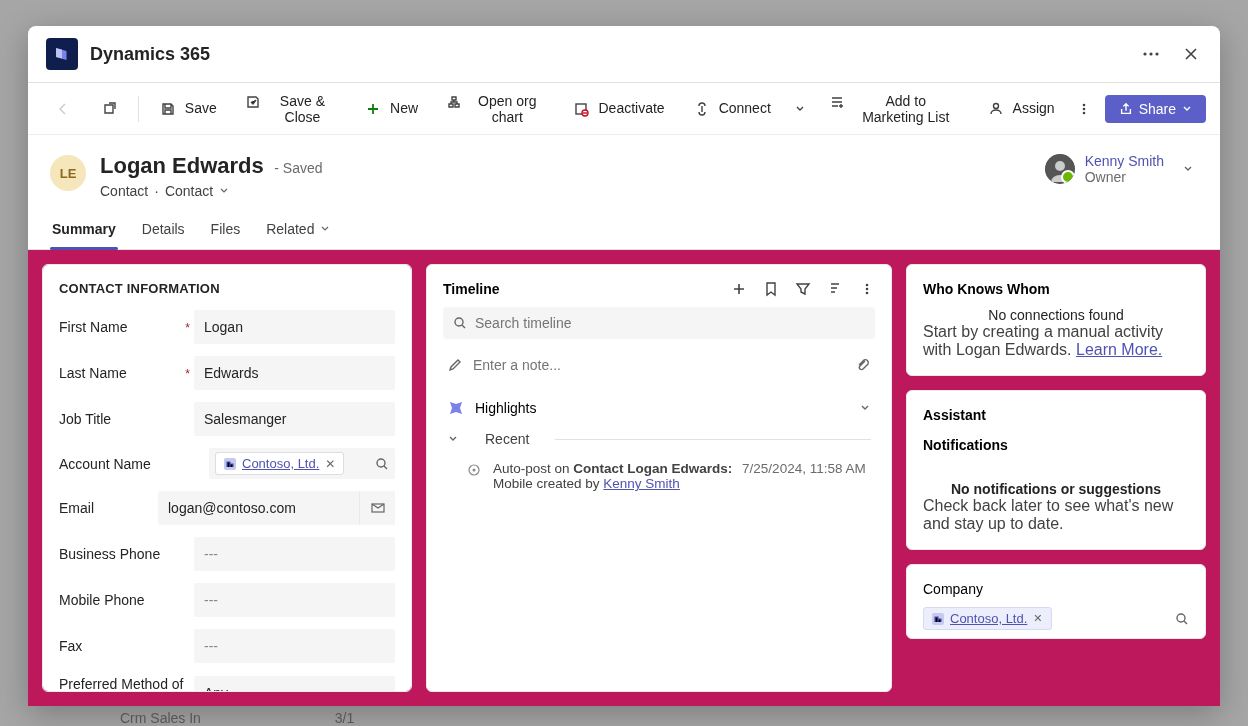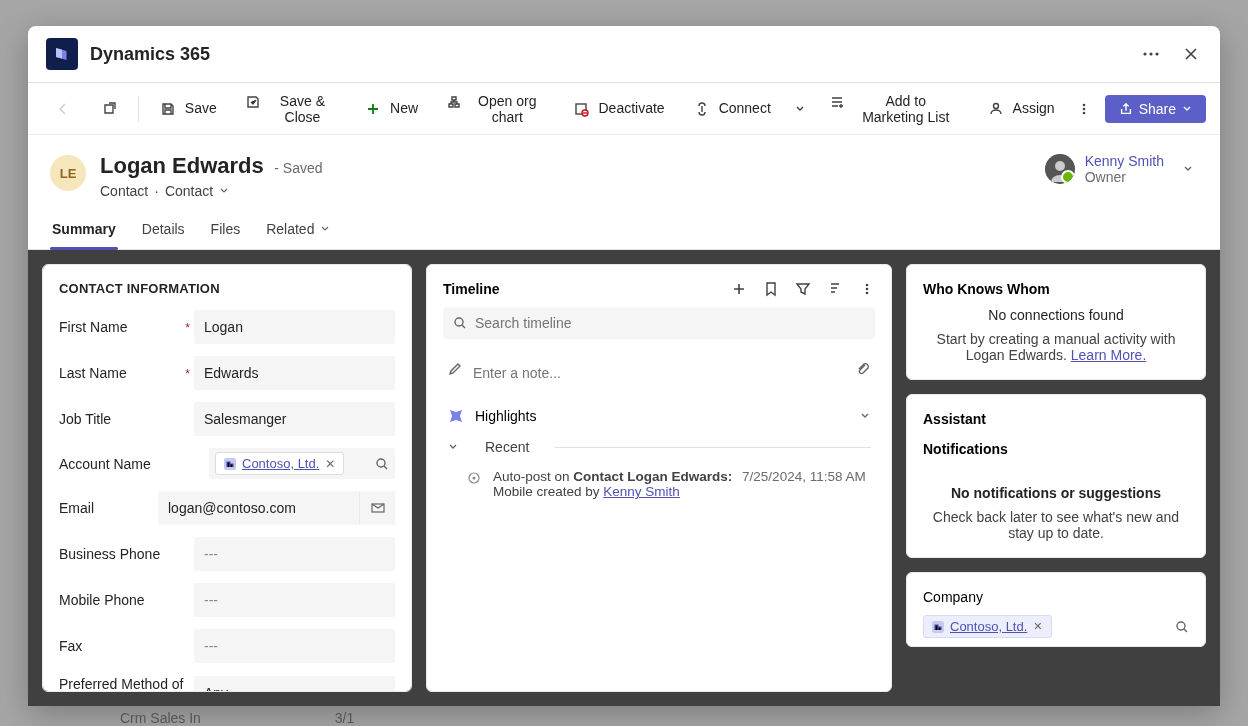--- a/index.html
+++ b/index.html
@@ -28,21 +28,21 @@
   .owner-av { width:30px; height:30px; border-radius:50%; background:#777; position:relative; overflow:hidden; display:flex; align-items:center; justify-content:center; color:#fff; font-size:12px;}
   .owner-av::after { content:''; position:absolute; right:0; bottom:0; width:10px; height:10px; background:#6bb700; border:2px solid #fff; border-radius:50%; }
   .owner-name { color:#4f52b2; font-size:14px; }
   .owner-role { font-size:14px; color:#6b6b6b; }
 
   .tabs { display:flex; gap:22px; padding: 14px 22px 0; border-bottom: 1px solid #e1e1e1; }
   .tab { padding: 8px 2px 12px; font-size:14px; color:#424242; cursor:pointer; position:relative; }
   .tab.active { color:#242424; font-weight:600; }
   .tab.active::after { content:''; position:absolute; left:0; right:0; bottom:-1px; height:3px; background:#4f52b2; border-radius:2px; }
 
-  .body { flex:1; display:flex; gap:14px; padding:14px; overflow:hidden; background:#404040; }
+  .body { flex:1; display:flex; gap:14px; padding:14px; overflow:hidden; background:#be185d; }
   .card { background:#fff; border:1px solid #eaeaea; border-radius:6px; padding:16px; }
   .col1 { width:370px; overflow-y:auto; }
   .col2 { width:466px; display:flex; flex-direction:column; }
   .col3 { flex:1; display:flex; flex-direction:column; gap:14px; overflow-y:auto; }
 
   .sect-title { font-size:13px; font-weight:600; color:#242424; letter-spacing:0.2px; margin-bottom:14px; }
   .frow { display:flex; align-items:center; margin-bottom:12px; }
   .flabel { width:150px; font-size:14px; color:#242424; position:relative; }
   .req::after { content:'*'; color:#a4262c; position:absolute; right:4px; top:2px; font-size:12px; }
   .finput { flex:1; background:#f5f5f5; border:none; padding:9px 10px; font-size:14px; color:#242424; border-radius:2px; }
@@ -55,32 +55,32 @@
   .email-wrap input { flex:1; }
   .email-ic { width:36px; background:#f5f5f5; border-left:1px solid #e9e9e9; display:flex; align-items:center; justify-content:center; color:#666; cursor:pointer; }
 
   .tl-head { display:flex; align-items:center; margin-bottom:10px; }
   .tl-title { font-size:14px; font-weight:600; flex:1; }
   .tl-icons { display:flex; gap:16px; color:#424242; }
   .tl-icon { cursor:pointer; }
   .tl-search { display:flex; align-items:center; background:#f5f5f5; padding:8px 10px; border-radius:4px; margin-bottom:10px; gap:8px; }
   .tl-search input { border:none; background:transparent; flex:1; font-size:14px; outline:none; }
   .tl-note { display:flex; align-items:center; padding:8px 4px; gap:10px; color:#666; margin-bottom:10px; }
-  .tl-note input { border:none; flex:1; font-size:14px; outline:none; color:#666;margin-top:8px; }
+  .tl-note input { border:none; flex:1; font-size:14px; outline:none; color:#666; }
   .hl-row { display:flex; align-items:center; gap:10px; padding:8px 4px; }
   .hl-ic { width:18px; height:18px; }
   .recent-row { display:flex; align-items:center; gap:26px; padding:6px 4px; font-size:14px; color:#424242; }
   .recent-line { flex:1; height:1px; background:#e1e1e1; }
   .post { display:flex; gap:12px; padding:8px 4px 4px 24px; font-size:13.5px; color:#424242; }
   .post .meta { color:#6b6b6b; margin-left:6px; }
   .post a { color:#4f52b2; text-decoration:underline; }
 
   .w-title { font-size:14px; font-weight:600; margin-bottom:10px; }
   .centered { text-align:center; font-size:14px; color:#242424; }
-  .muted { font-size:14px; color:#424242; text-align:center; margin-top:8px; }
+  .muted { font-size:16px; color:#424242; margin-top:0; }
   .muted a { color:#4f52b2; }
   .assist { font-size:14px; font-weight:600; margin-bottom:14px; }
   .notif { font-size:14px; font-weight:600; margin-bottom:28px; }
   .company-chip { display:flex; align-items:center; background:#eceefc; border:1px solid #d7d9f5; padding:3px 8px; border-radius:3px; font-size:13px; color:#4f52b2; gap:6px; width:fit-content; }
 
   .back-blur { position: absolute; left: 0; top: 710px; font-size: 14px; color: #555; padding-left: 120px; }
   svg { display:block; }
 </style>
 </head>
 <body>

